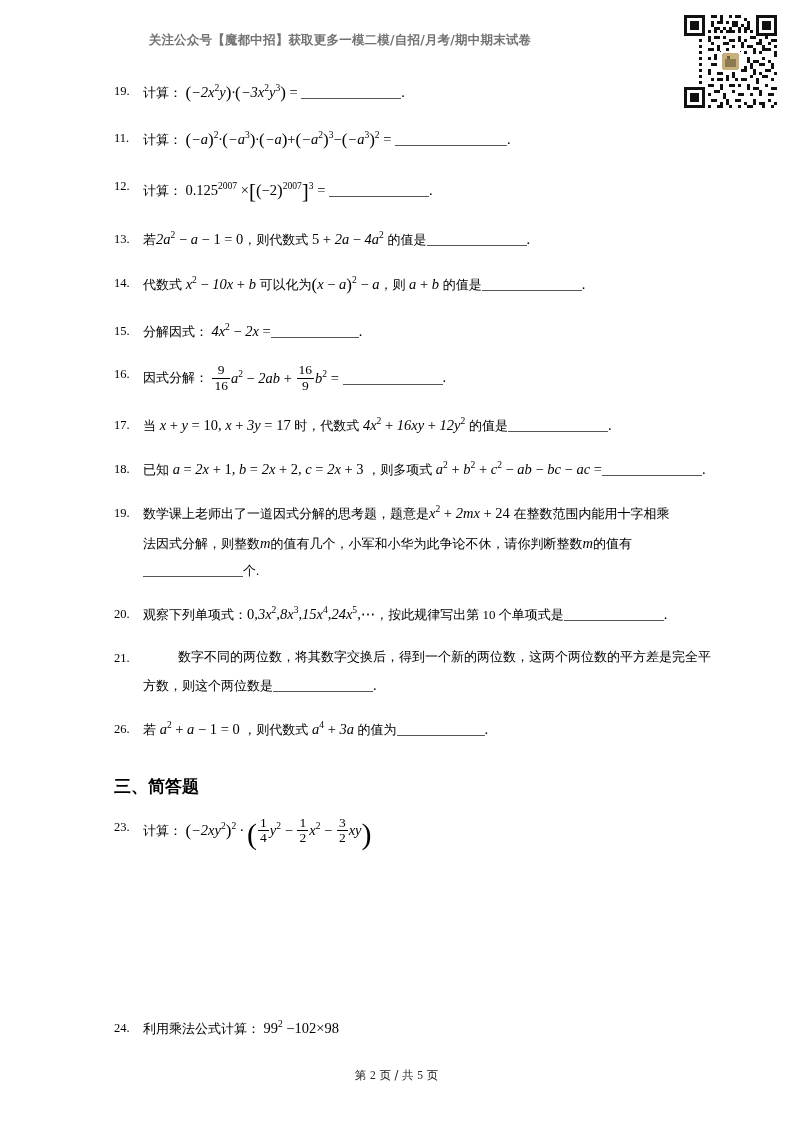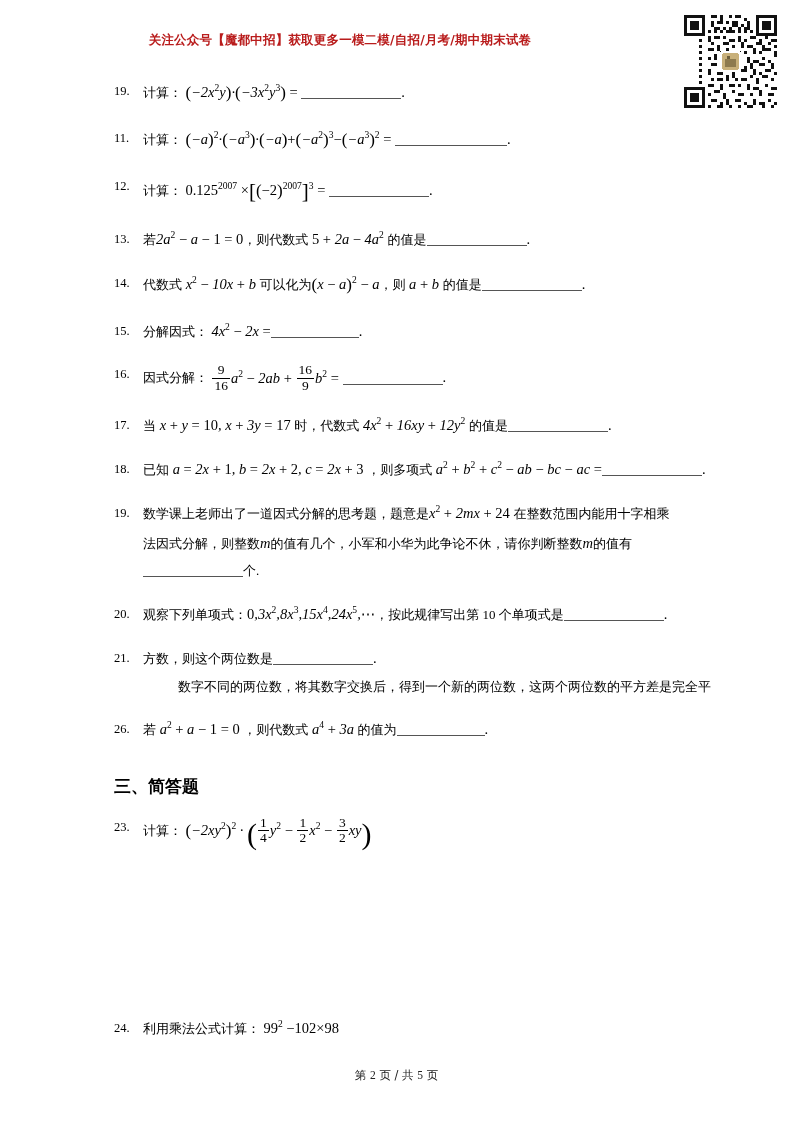--- a/index.html
+++ b/index.html
@@ -29,21 +29,21 @@
   .promo-text {
     position: absolute;
     left: 0;
     top: 32px;
     width: 680px;
     text-align: center;
     font-family: "DejaVu Sans", "Liberation Sans", sans-serif;
     font-weight: bold;
     font-size: 12.5px;
     letter-spacing: .2px;
-    color: #b91c1c;
+    color: #737373;
     white-space: nowrap;
   }
   .qr-wrap {
     position: absolute;
     left: 681px;
     top: 12px;
     width: 99px;
     height: 99px;
   }
   .qr-wrap svg { display:block; }
@@ -423,22 +423,22 @@
     <div class="q">
       <div class="q-num">20.</div>
       <div class="q-body">
         <span class="cn">观察下列单项式：</span><span class="mth"><span class="num">0</span>,3<i>x</i><sup>2</sup>,8<i>x</i><sup>3</sup>,15<i>x</i><sup>4</sup>,24<i>x</i><sup>5</sup>,<span class="op">⋯</span></span><span class="cn">，按此规律写出第 10 个单项式是</span><span class="blank b-lg"></span><span class="op">.</span>
       </div>
     </div>
 
     <div class="q">
       <div class="q-num">21.</div>
       <div class="q-body">
+        <span class="q-line cn">数字不同的两位数，将其数字交换后，得到一个新的两位数，这两个两位数的平方差是完全平</span>
         <span class="q-line"><span class="cn">方数，则这个两位数是</span><span class="blank b-lg"></span><span class="op">.</span></span>
-        <span class="q-line cn">数字不同的两位数，将其数字交换后，得到一个新的两位数，这两个两位数的平方差是完全平</span>
       </div>
     </div>
 
     <div class="q">
       <div class="q-num">26.</div>
       <div class="q-body">
         <span class="cn">若</span><span class="mth"> <i>a</i><sup>2</sup> <span class="op">+</span> <i>a</i> <span class="op">−</span> <span class="num">1</span> <span class="op">=</span> <span class="num">0</span> </span><span class="cn">，则代数式</span><span class="mth"> <i>a</i><sup>4</sup> <span class="op">+</span> 3<i>a</i> </span><span class="cn">的值为</span><span class="blank b-md"></span><span class="op">.</span>
       </div>
     </div>
 

